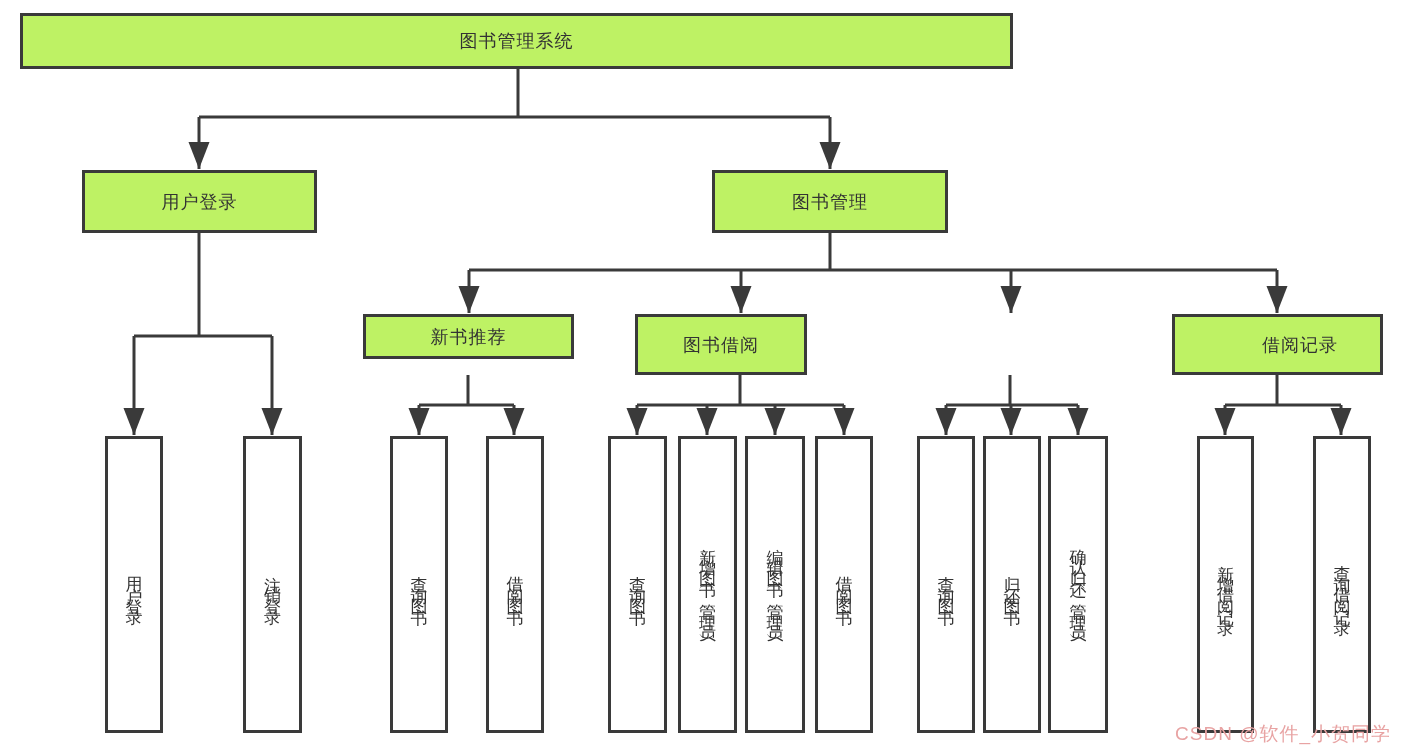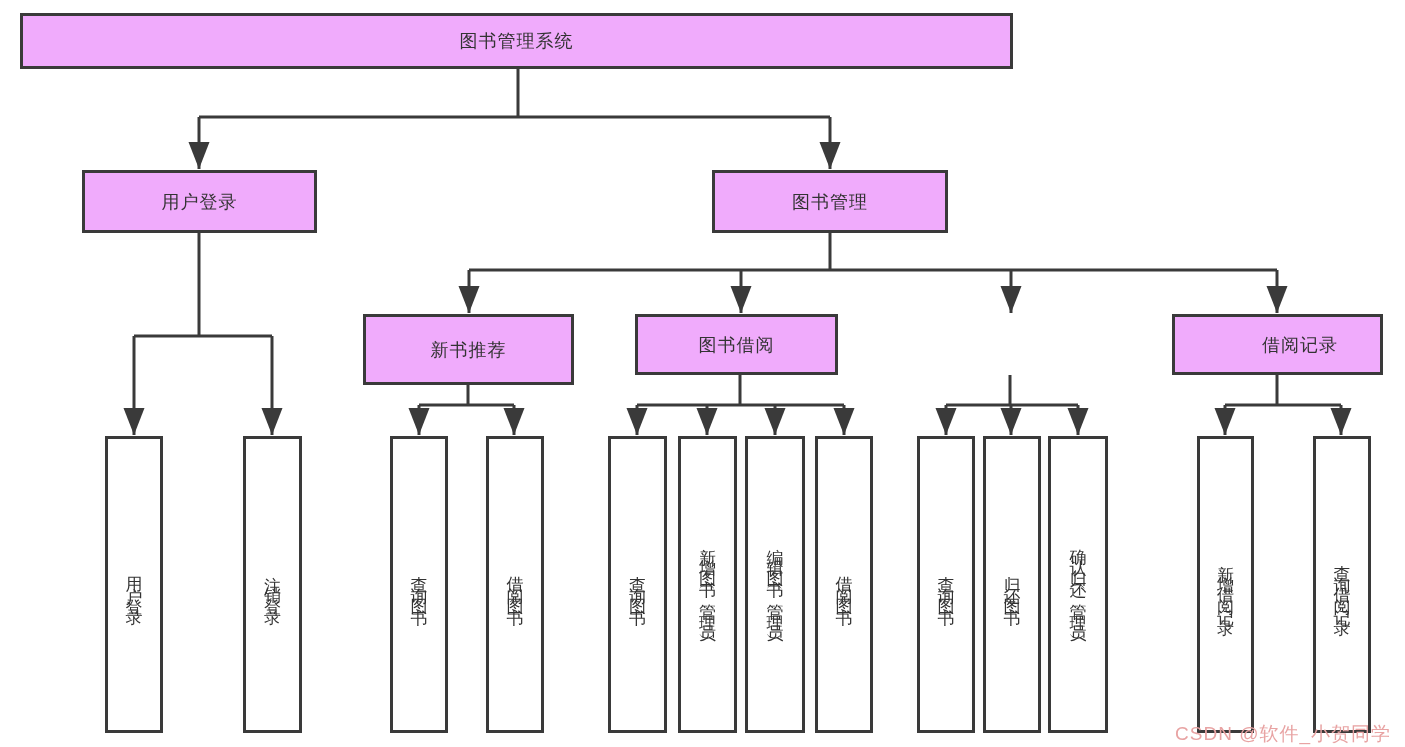--- a/index.html
+++ b/index.html
@@ -8,21 +8,21 @@
     width:1405px;height:747px;
     background:#ffffff;
     font-family:"Liberation Sans","DejaVu Sans",sans-serif;
     overflow:hidden;
   }
   #connectors{position:absolute;left:0;top:0;width:1405px;height:747px;}
   .hbox{
     position:absolute;
     box-sizing:border-box;
     border:3px solid #3a3a3a;
-    background:#f0abfc;
+    background:#bef264;
     display:flex;align-items:center;justify-content:center;
     font-size:18px;color:#333333;
     letter-spacing:1px;
     white-space:nowrap;
   }
   .vbox{
     position:absolute;
     top:436px;height:297px;
     box-sizing:border-box;
     border:3px solid #3a3a3a;
@@ -90,22 +90,22 @@
       <path d="M1225,405 V435" marker-end="url(#arrow)"></path>
       <path d="M1341,405 V435" marker-end="url(#arrow)"></path>
     </g>
   </svg>
 
   <div class="hbox" style="left:20px;top:13px;width:993px;height:56px;">图书管理系统</div>
 
   <div class="hbox" style="left:82px;top:170px;width:235px;height:63px;">用户登录</div>
   <div class="hbox" style="left:712px;top:170px;width:236px;height:63px;">图书管理</div>
 
-  <div class="hbox" style="left:363px;top:314px;width:211px;height:71px;">新书推荐</div>
-  <div class="hbox" style="left:635px;top:314px;width:203px;height:61px;">图书借阅</div>
+  <div class="hbox" style="left:363px;top:314px;width:211px;height:45px;">新书推荐</div>
+  <div class="hbox" style="left:635px;top:314px;width:172px;height:61px;">图书借阅</div>
   <div class="hbox" style="left:1172px;top:314px;width:211px;height:61px;padding-left:45px;">借阅记录</div>
 
   <div class="vbox" style="left:105px;width:58px;">用户登录</div>
   <div class="vbox" style="left:243px;width:59px;">注销登录</div>
 
   <div class="vbox" style="left:390px;width:58px;">查询图书</div>
   <div class="vbox" style="left:486px;width:58px;">借阅图书</div>
 
   <div class="vbox" style="left:608px;width:59px;">查询图书</div>
   <div class="vbox" style="left:678px;width:59px;">新增图书（管理员）</div>

